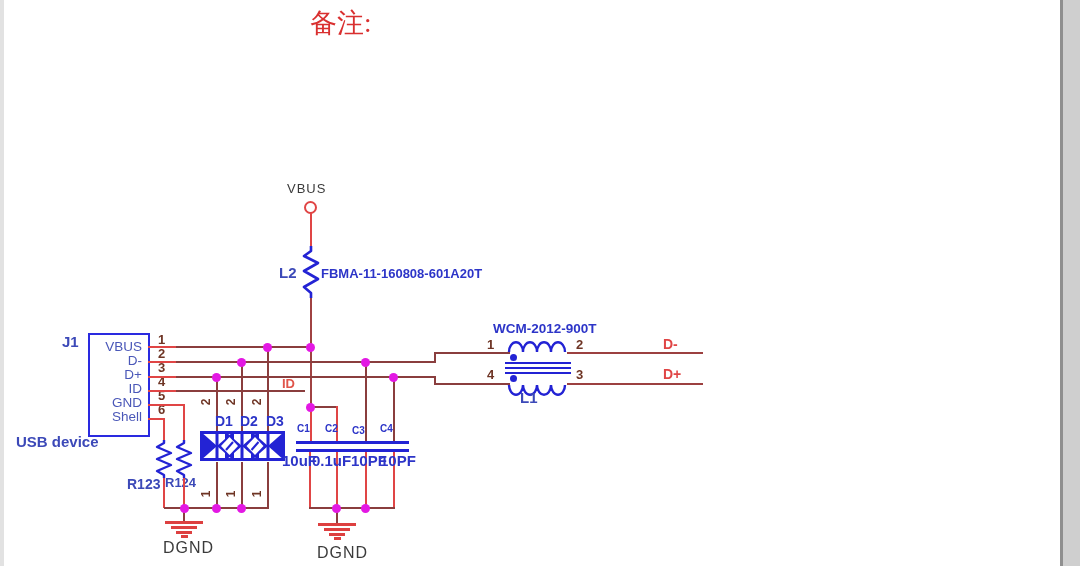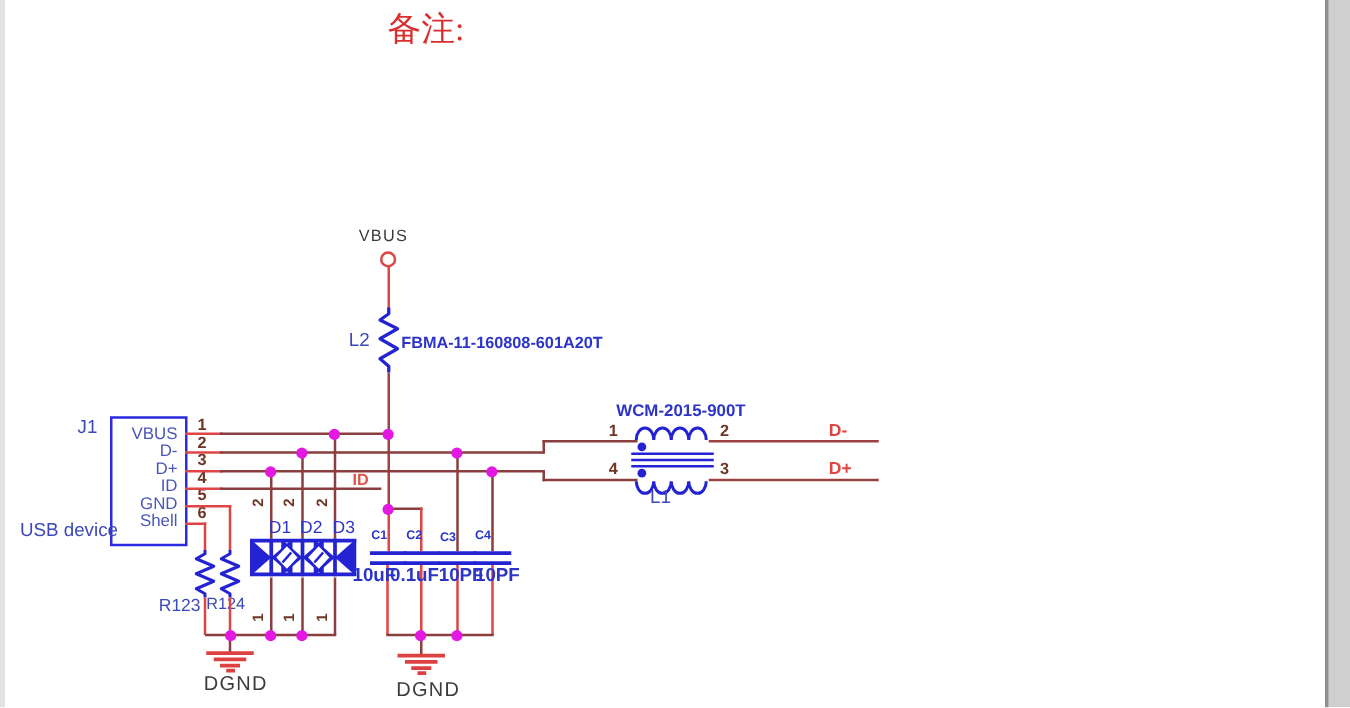--- a/index.html
+++ b/index.html
@@ -10,21 +10,21 @@
   .hline{position:absolute;height:2px;background:#8a3e3e;}
   .vline{position:absolute;width:2px;background:#8a3e3e;}
   .red{background:#e04545;}
   .blueln{background:#2323d4;}
   
   .dot{position:absolute;width:9px;height:9px;border-radius:50%;background:#e318e3;}
   .bdot{position:absolute;width:7px;height:7px;border-radius:50%;background:#2323d4;}
   
   .lbl{position:absolute;white-space:nowrap;line-height:1;}
   .net{font-size:13px;color:#3b3b3b;letter-spacing:1px;}
-  .ref{font-size:15px;font-weight:normal;color:#3c49b8;}
+  .ref{font-size:15px;font-weight:bold;color:#3c49b8;}
   .part{font-size:13px;font-weight:bold;color:#2d35c8;}
   .pinname{font-size:13.5px;color:#4a57b8;}
   .pinnum{font-size:13px;color:#6e3424;font-weight:bold;}
   .rot{transform:rotate(-90deg);transform-origin:center;}
   .cref{font-size:10px;font-weight:bold;color:#2d35c8;}
   .cval{font-size:15px;font-weight:bold;color:#2d35c8;}
   .redlbl{font-size:14px;font-weight:bold;color:#e0544a;}
   .gndlbl{font-size:16px;color:#3b3b3b;letter-spacing:1px;}
   
   .note{position:absolute;font-family:"Liberation Serif","DejaVu Serif",serif;
@@ -55,21 +55,21 @@
   <div class="vline red" style="left:310px;top:213px;height:34px;"></div>
   <svg style="left:302px;top:246px;" width="18" height="52" viewBox="0 0 18 52">
     <polyline points="9,0 9,5 2,10 16,17 2,25 16,33 2,41 9,47 9,52" fill="none" stroke="#2323d4" stroke-width="2.6" stroke-linejoin="round"></polyline>
   </svg>
   <span class="lbl ref" style="left:279px;top:265px;">L2</span>
   <span class="lbl part" style="left:321px;top:267px;">FBMA-11-160808-601A20T</span>
   <div class="vline" style="left:310px;top:298px;height:110px;background:#a04242;"></div>
 
   <span class="lbl ref" style="left:62px;top:334px;">J1</span>
   <div class="cbox" style="left:88px;top:333px;width:58px;height:100px;"></div>
-  <span class="lbl ref" style="left:16px;top:417px;">USB device</span>
+  <span class="lbl ref" style="left:16px;top:434px;">USB device</span>
 
   <span class="lbl pinname" style="left:92px;top:340px;width:50px;text-align:right;">VBUS</span>
   <span class="lbl pinname" style="left:92px;top:354px;width:50px;text-align:right;">D-</span>
   <span class="lbl pinname" style="left:92px;top:368px;width:50px;text-align:right;">D+</span>
   <span class="lbl pinname" style="left:92px;top:382px;width:50px;text-align:right;">ID</span>
   <span class="lbl pinname" style="left:92px;top:396px;width:50px;text-align:right;">GND</span>
   <span class="lbl pinname" style="left:92px;top:410px;width:50px;text-align:right;">Shell</span>
 
   <span class="lbl pinnum" style="left:158px;top:333px;">1</span>
   <span class="lbl pinnum" style="left:158px;top:347px;">2</span>
@@ -186,21 +186,21 @@
   <div class="gbar" style="left:181px;top:535px;width:7px;"></div>
   <span class="lbl gndlbl" style="left:163px;top:540px;">DGND</span>
 
   <div class="vline" style="left:336px;top:509px;height:15px;"></div>
   <div class="gbar" style="left:318px;top:523px;width:38px;"></div>
   <div class="gbar" style="left:324px;top:528px;width:26px;"></div>
   <div class="gbar" style="left:329px;top:533px;width:16px;"></div>
   <div class="gbar" style="left:334px;top:537px;width:7px;"></div>
   <span class="lbl gndlbl" style="left:317px;top:545px;">DGND</span>
 
-  <span class="lbl part" style="left:493px;top:322px;font-size:13.5px;">WCM-2015-900T</span>
+  <span class="lbl part" style="left:493px;top:322px;font-size:13.5px;">WCM-2012-900T</span>
   <span class="lbl pinnum" style="left:487px;top:338px;">1</span>
   <span class="lbl pinnum" style="left:576px;top:338px;">2</span>
   <span class="lbl pinnum" style="left:487px;top:368px;">4</span>
   <span class="lbl pinnum" style="left:576px;top:368px;">3</span>
 
   <svg style="left:508px;top:342px;" width="60" height="11" viewBox="0 0 60 11">
     <path d="M1,10 A6.5,9 0 0 1 15,10 A6.5,9 0 0 1 29,10 A6.5,9 0 0 1 43,10 A6.5,9 0 0 1 57,10" fill="none" stroke="#2323d4" stroke-width="2.4"></path>
   </svg>
   <div class="hline blueln" style="left:505px;top:362px;width:66px;"></div>
   <div class="hline blueln" style="left:505px;top:367px;width:66px;"></div>

